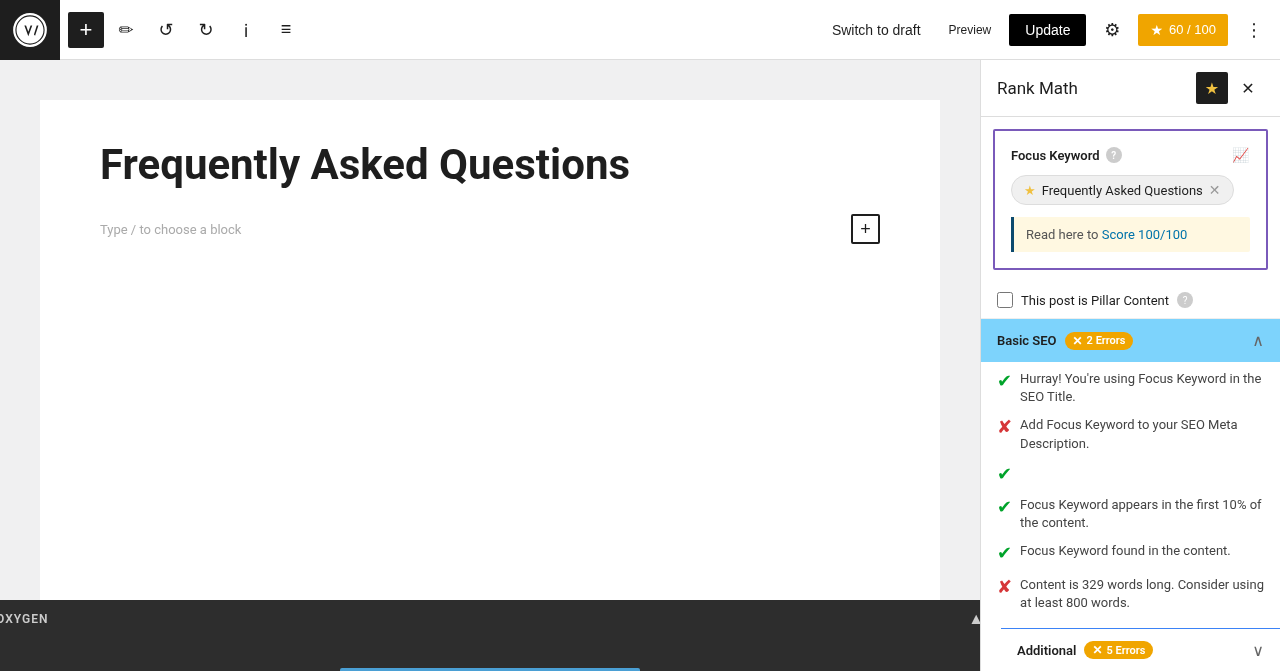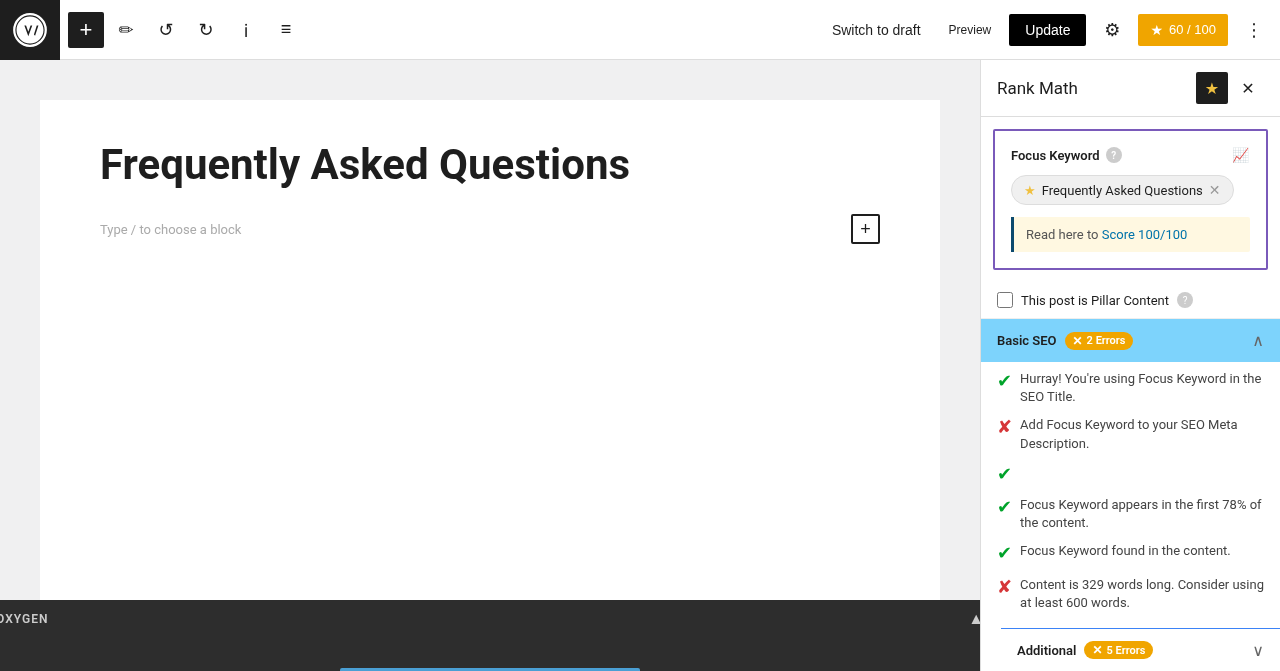--- a/index.html
+++ b/index.html
@@ -237,29 +237,29 @@
           </div>
           <div class="seo-item">
             <span class="cross">✘</span>
             <span class="seo-item-text">Add Focus Keyword to your SEO Meta Description.</span>
           </div>
           <div class="seo-item">
             <span class="check">✔</span>
           </div>
           <div class="seo-item">
             <span class="check">✔</span>
-            <span class="seo-item-text">Focus Keyword appears in the first 78% of the content.</span>
+            <span class="seo-item-text">Focus Keyword appears in the first 10% of the content.</span>
           </div>
           <div class="seo-item">
             <span class="check">✔</span>
             <span class="seo-item-text">Focus Keyword found in the content.</span>
           </div>
           <div class="seo-item">
             <span class="cross">✘</span>
-            <span class="seo-item-text">Content is 329 words long. Consider using at least 600 words.</span>
+            <span class="seo-item-text">Content is 329 words long. Consider using at least 800 words.</span>
           </div>
         </div>
     </div>
 
     <div class="additional-section">
       <div class="additional-header">
         <div class="additional-title">
           <span>Additional</span>
           <span class="error-badge">
             <span class="x">✕</span>

